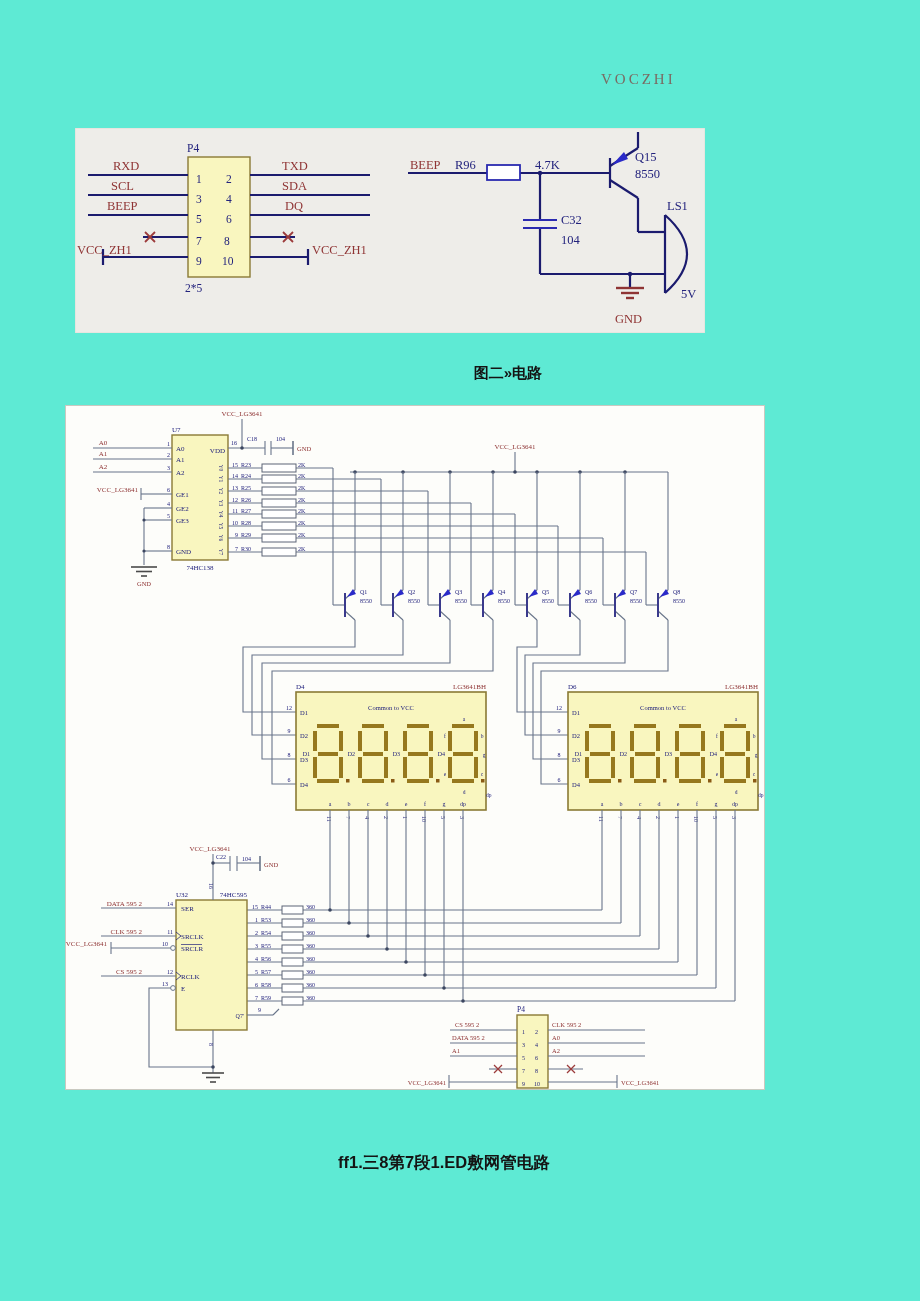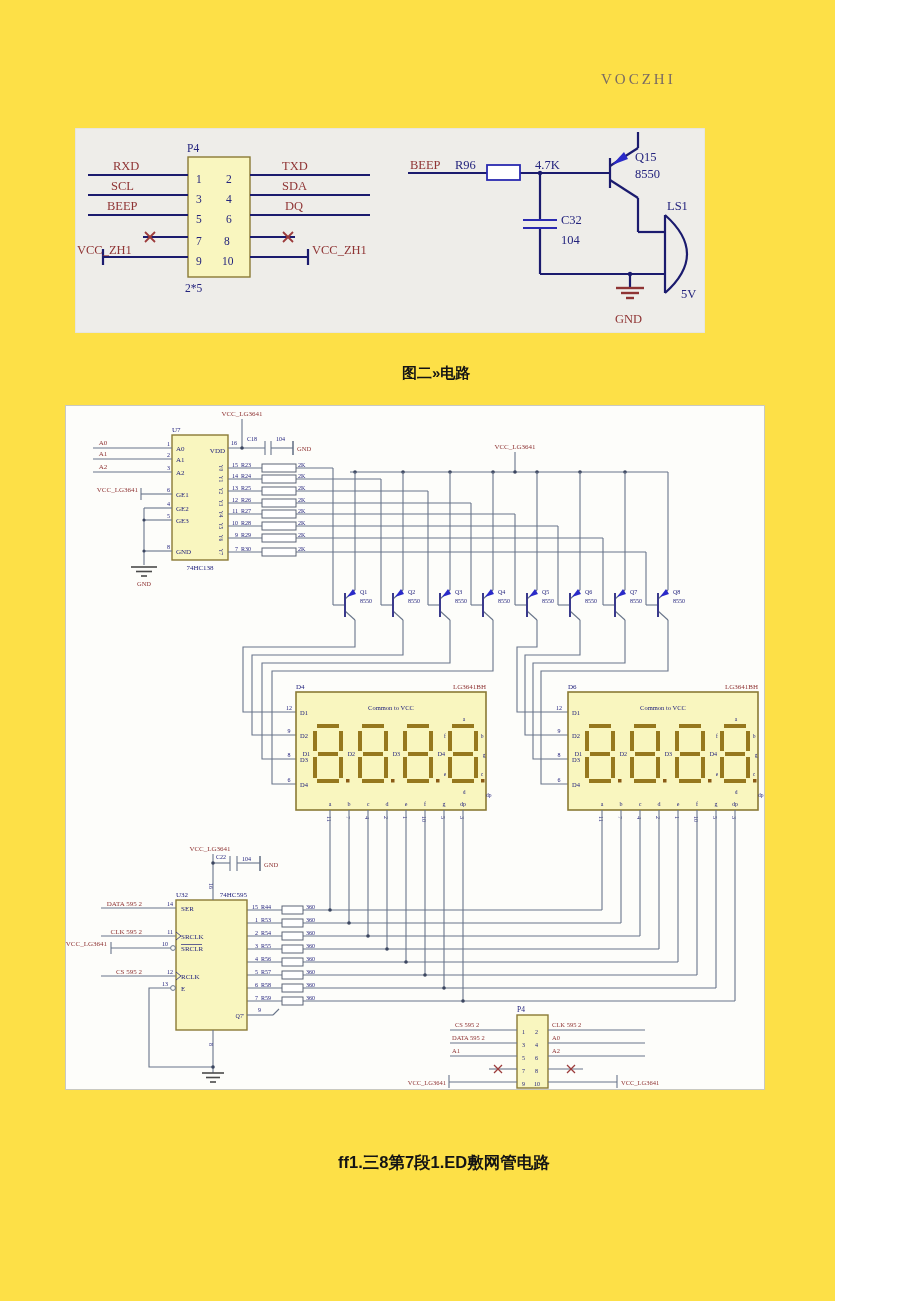--- a/index.html
+++ b/index.html
@@ -1,21 +1,21 @@
 <!DOCTYPE html>
 <html><head>
 <meta charset="utf-8">
 <style>
   html,body{margin:0;padding:0;background:#fff}
-  #page{position:relative;width:835px;height:1301px;background:#fde047;overflow:hidden;
+  #page{position:relative;width:920px;height:1301px;background:#5eead4;overflow:hidden;
         font-family:"Liberation Sans",sans-serif}
   #hdr{position:absolute;left:601px;top:71px;font-family:"Liberation Serif",serif;
        font-size:15px;letter-spacing:3px;color:#7a6b63}
   .cap{position:absolute;color:#141414}
-  #cap2{left:402px;top:364px;width:140px;text-align:left;font-weight:600;font-size:15px}
+  #cap2{left:402px;top:364px;width:140px;text-align:right;font-weight:600;font-size:15px}
   #cap3{left:338px;top:1152px;font-weight:bold;font-size:16.5px}
   .panel{position:absolute}
   svg text{font-family:"Liberation Serif",serif;fill:#23237d}
   .t7{font-size:7px}.t65{font-size:6.5px}.t6{font-size:6px}.t55{font-size:5.5px}.t75{font-size:7.5px}
   .m{fill:#8f3434}
   .am{text-anchor:middle}.ae{text-anchor:end}
   .w{stroke:#69758a;stroke-width:1.1;fill:none}
   .bx{fill:#f9f6bf;stroke:#8a7a35;stroke-width:1.4}
   .rs{fill:#ffffff;stroke:#5d6476;stroke-width:1}
   .d{fill:#3c4660}

